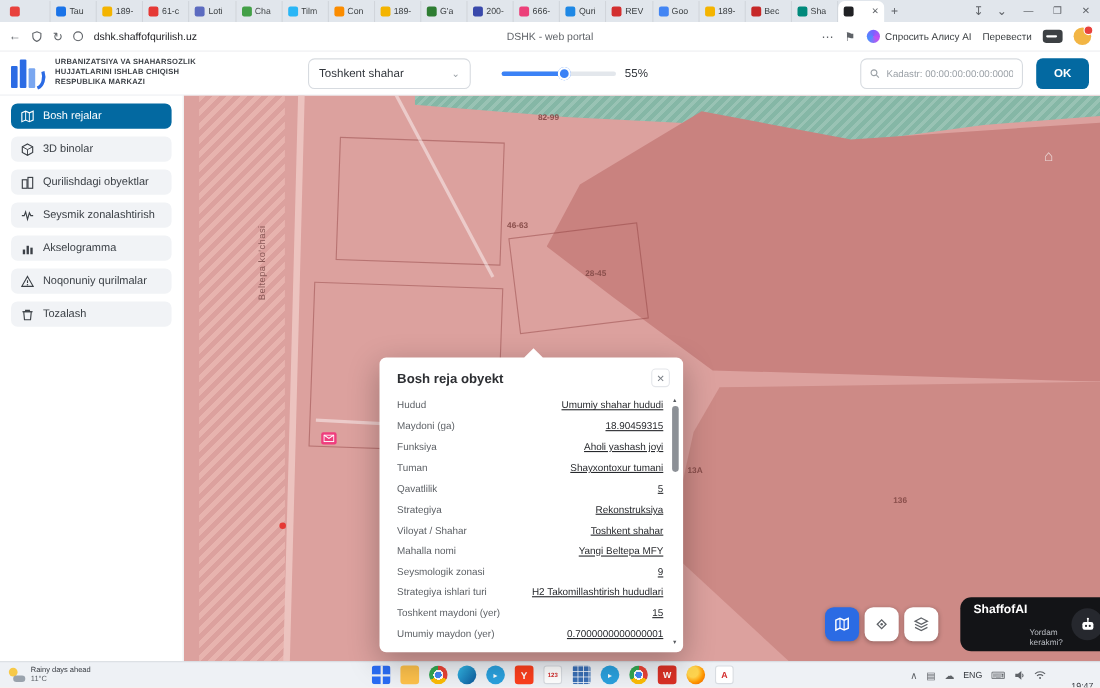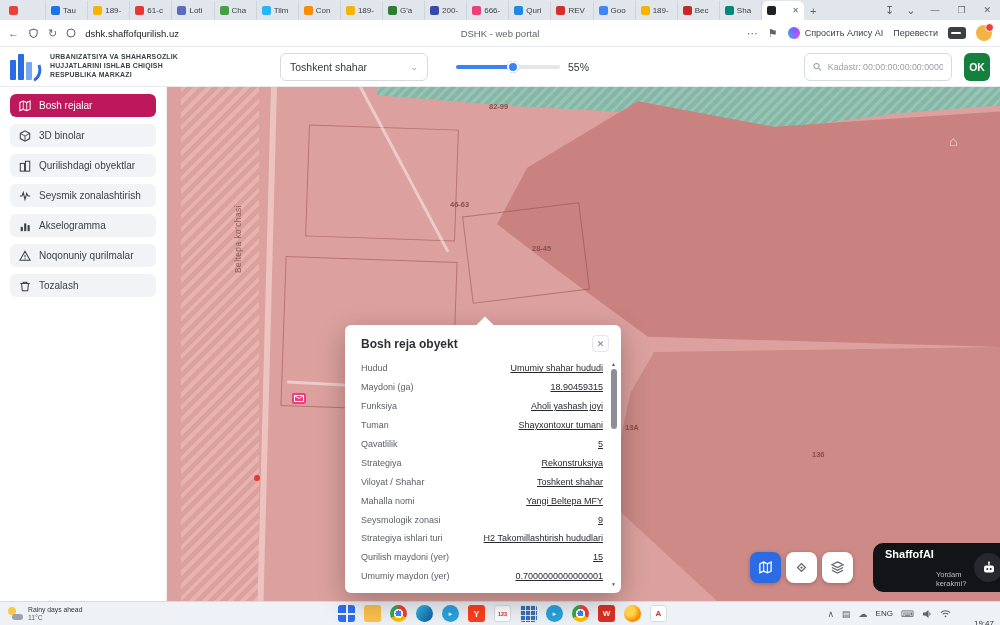--- a/index.html
+++ b/index.html
@@ -56,31 +56,31 @@
   .slider-fill { position:absolute; left:0; top:0; height:4px; width:57px; background:#3b82f6; border-radius:2px; }
   .slider-knob { position:absolute; left:51px; top:-4px; width:12px; height:12px; border-radius:50%;
     background:#3b82f6; box-shadow:0 0 0 2px #fff inset; }
   .zoom-label { font-size:10.5px; color:#33373d; }
   .header-spacer { flex:1; }
   .kadastr { width:148px; height:28px; border:1px solid #d7dbe0; border-radius:6px; display:flex;
     align-items:center; padding:0 8px; gap:6px; margin-right:12px; }
   .kadastr input { border:none; outline:none; width:100%; font-size:8.8px; color:#33373d;
     font-family:"Liberation Sans", sans-serif; }
   .kadastr input::placeholder { color:#9aa0a6; }
-  .ok-btn { width:26px; height:28px; background:#15803d; color:#fff; border:none; border-radius:6px;
+  .ok-btn { width:48px; height:28px; background:#0369a1; color:#fff; border:none; border-radius:6px;
     font-size:10.5px; font-weight:bold; margin-right:2px; }
 
   
   .main { position:absolute; left:0; top:87px; right:0; bottom:24px; }
   .sidebar { position:absolute; left:0; top:0; bottom:0; width:167px; background:#fff; z-index:6;
     border-right:1px solid #eef0f3; }
   .side-item { margin:7px 10px 0; height:23px; border-radius:6px; background:#f1f3f6; color:#3b4046;
     display:flex; align-items:center; gap:8px; padding:0 9px; font-size:10px; }
   .side-item svg { flex:0 0 12px; }
-  .side-item.active { background:#be185d; color:#fff; }
+  .side-item.active { background:#0369a1; color:#fff; }
 
   .map { position:absolute; left:167px; top:0; right:0; bottom:0; background:#dca19e; overflow:hidden; }
   .hatch-strip { position:absolute; left:14px; top:0; width:78px; height:100%;
     background:repeating-linear-gradient(135deg,#e7b3ae 0 4px,#dca19e 4px 9px); }
   .street-line { position:absolute; left:97px; top:-6px; width:6px; height:106%;
     background:#ecc3bf; transform:rotate(1.5deg); }
   .teal-band { position:absolute; left:210px; top:0; width:623px; height:46px;
     background:repeating-linear-gradient(135deg,rgba(255,255,255,.16) 0 3px,rgba(255,255,255,0) 3px 7px),#85b7a6;
     clip-path:polygon(0 0,100% 0,100% 40%,83% 58%,60% 100%,45% 58%,22% 42%,0 18%); }
   .dark1 { position:absolute; left:330px; top:4px; width:503px; height:256px; background:#c9827f;
@@ -92,21 +92,21 @@
   .parcel.b { left:116px; top:172px; width:172px; height:150px; transform:rotate(2deg); }
   .parcel.c { left:300px; top:122px; width:118px; height:88px; transform:rotate(-7deg); }
   .road { position:absolute; background:rgba(255,255,255,.45); }
   .road.r1 { left:235px; top:-14px; width:3px; height:190px; transform:rotate(-28deg); }
   .road.r2 { left:120px; top:300px; width:250px; height:3px; transform:rotate(3deg); }
   .street-label { position:absolute; left:66px; top:90px; height:96px; writing-mode:vertical-rl;
     transform:rotate(180deg); font-size:8.5px; color:#8a5957; letter-spacing:.4px; }
   .map-labels { position:absolute; inset:0; pointer-events:none; }
   .map-labels span { position:absolute; font-size:7.5px; font-weight:600; color:#8a4f4c; }
   .map-labels span:nth-of-type(1){ left:322px; top:15px; }
-  .map-labels span:nth-of-type(2){ left:283px; top:113px; }
+  .map-labels span:nth-of-type(2){ left:294px; top:113px; }
   .map-labels span:nth-of-type(3){ left:365px; top:157px; }
   .map-labels span:nth-of-type(4){ left:458px; top:336px; }
   .map-labels span:nth-of-type(5){ left:645px; top:363px; }
   .house-sym { position:absolute; left:782px; top:46px; color:#ecdad8; font-size:14px; }
   .mail-marker { position:absolute; left:125px; top:306px; width:14px; height:11px; background:#ef3c7d;
     border-radius:2px; display:flex; align-items:center; justify-content:center; }
   .red-dot { position:absolute; left:87px; top:388px; width:6px; height:6px; border-radius:50%; background:#e53935; }
 
   
   .modal { position:absolute; left:345px; top:325px; width:276px; height:268px; background:#fff;
@@ -511,21 +511,21 @@
           <span class="ml">Seysmologik zonasi</span>
           <span class="mv">9</span>
         </div>
 
         <div class="mrow">
           <span class="ml">Strategiya ishlari turi</span>
           <span class="mv">H2 Takomillashtirish hududlari</span>
         </div>
 
         <div class="mrow">
-          <span class="ml">Qurilish maydoni (yer)</span>
+          <span class="ml">Toshkent maydoni (yer)</span>
           <span class="mv">15</span>
         </div>
 
         <div class="mrow">
           <span class="ml">Umumiy maydon (yer)</span>
           <span class="mv">0.7000000000000001</span>
         </div>
       </div>
     <div class="modal-scroll">
       <span class="scroll-arrow">▲</span>

